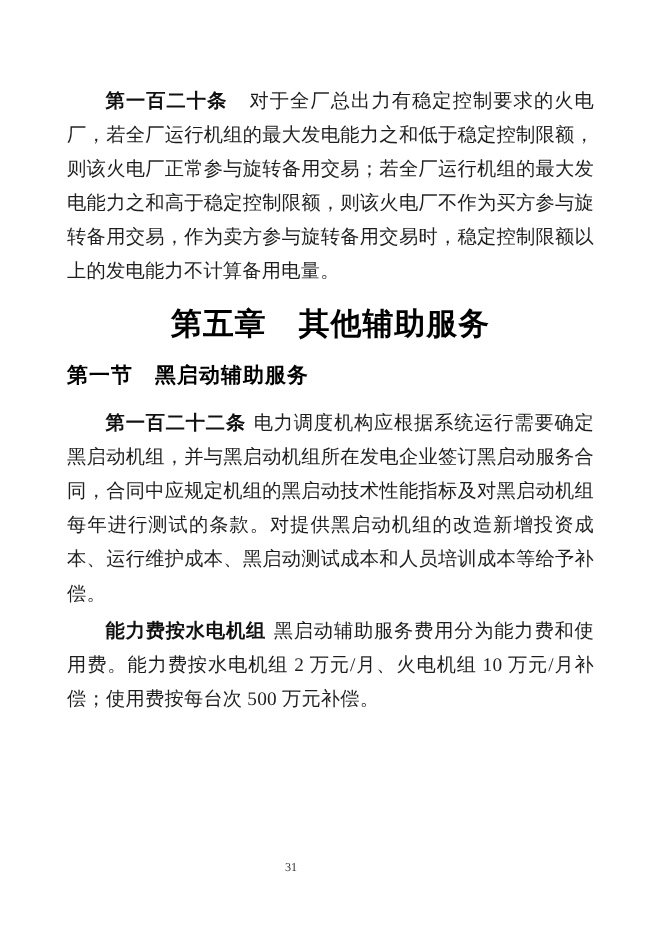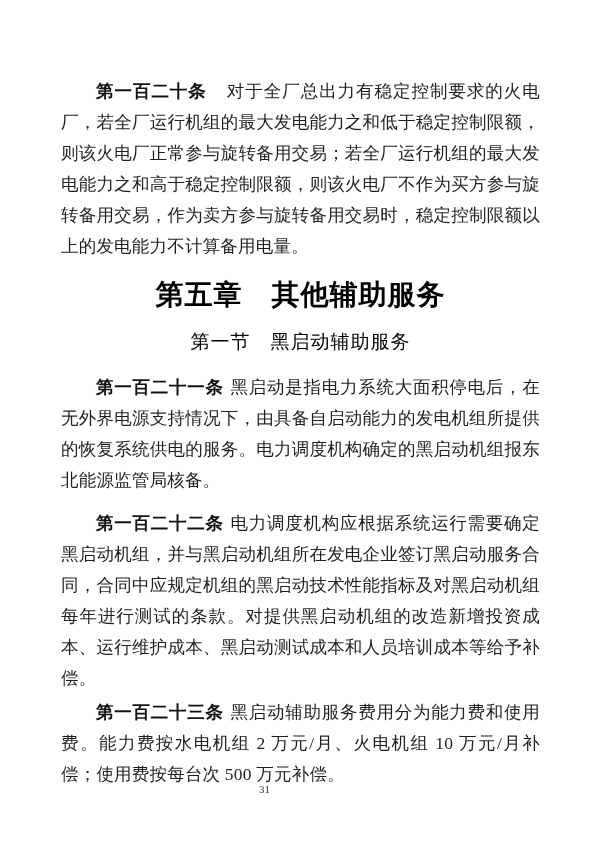--- a/index.html
+++ b/index.html
@@ -47,24 +47,23 @@
     font-weight: bold;
     font-size: 28px;
     line-height: 31px;
     text-align: center;
     color: #000000;
     letter-spacing: 1px;
   }
   .section-heading {
     margin: 16px 0 0 0;
     font-family: "Liberation Sans", "DejaVu Sans", sans-serif;
-    font-weight: normal;
+    font-weight: bold;
     font-size: 19px;
     line-height: 31px;
-    text-align: center;
     color: #000000;
     letter-spacing: 1px;
   }
   .para-121 { margin-top: 15px; }
   .para-122 { margin-top: 12px; }
   .para-123 { margin-top: 3px; }
   .page-number {
     position: absolute;
     left: 0;
     right: 0;
@@ -81,22 +80,21 @@
 
 <div class="page">
   <div class="body-text">
 
     <p class="para"><span class="art-num num-wide">第一百二十条</span><span>对于全厂总出力有稳定控制要求的火电厂，若全厂运行机组的最大发电能力之和低于稳定控制限额，则该火电厂正常参与旋转备用交易；若全厂运行机组的最大发电能力之和高于稳定控制限额，则该火电厂不作为买方参与旋转备用交易，作为卖方参与旋转备用交易时，稳定控制限额以上的发电能力不计算备用电量。</span></p>
 
     <h2 class="chapter-heading">第五章　其他辅助服务</h2>
 
     <h3 class="section-heading">第一节　黑启动辅助服务</h3>
 
-    <p class="para para-121"><span class="art-num num-norm">第一百二十一条</span><span>黑启动是指电力系统大面积停电后，在无外界电源支持情况下，由具备自启动能力的发电机组所提供的恢复系统供电的服务。电力调度机构确定的黑启动机组报东北能源监管局核备。</span></p>
 
     <p class="para para-122"><span class="art-num num-norm">第一百二十二条</span><span>电力调度机构应根据系统运行需要确定黑启动机组，并与黑启动机组所在发电企业签订黑启动服务合同，合同中应规定机组的黑启动技术性能指标及对黑启动机组每年进行测试的条款。对提供黑启动机组的改造新增投资成本、运行维护成本、黑启动测试成本和人员培训成本等给予补偿。</span></p>
 
-    <p class="para para-123"><span class="art-num num-norm">第一百二十三条</span><span>黑启动辅助服务费用分为能力费和使用费。能力费按水电机组 2 万元/月、火电机组 10 万元/月补偿；使用费按每台次 500 万元补偿。</span></p>
+    <p class="para para-123"><span class="art-num num-norm">能力费按水电机组</span><span>黑启动辅助服务费用分为能力费和使用费。能力费按水电机组 2 万元/月、火电机组 10 万元/月补偿；使用费按每台次 500 万元补偿。</span></p>
 
   </div>
 
   <div class="page-number">31</div>
 </div>
 
 </body></html>

